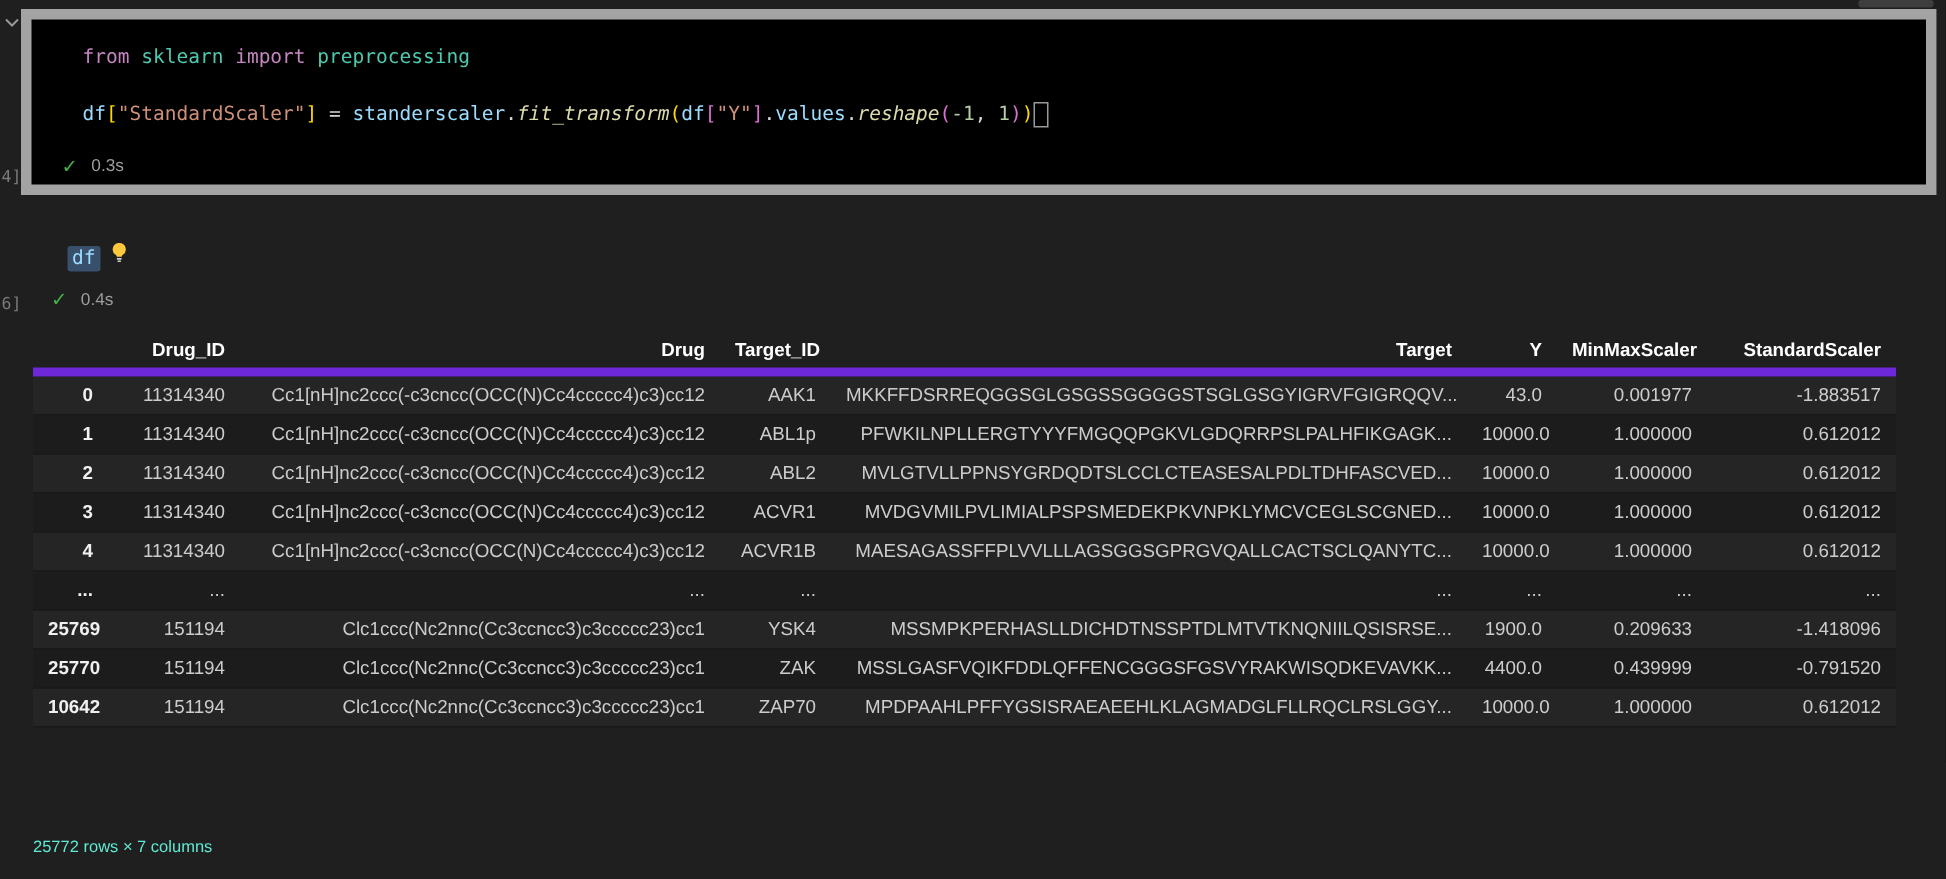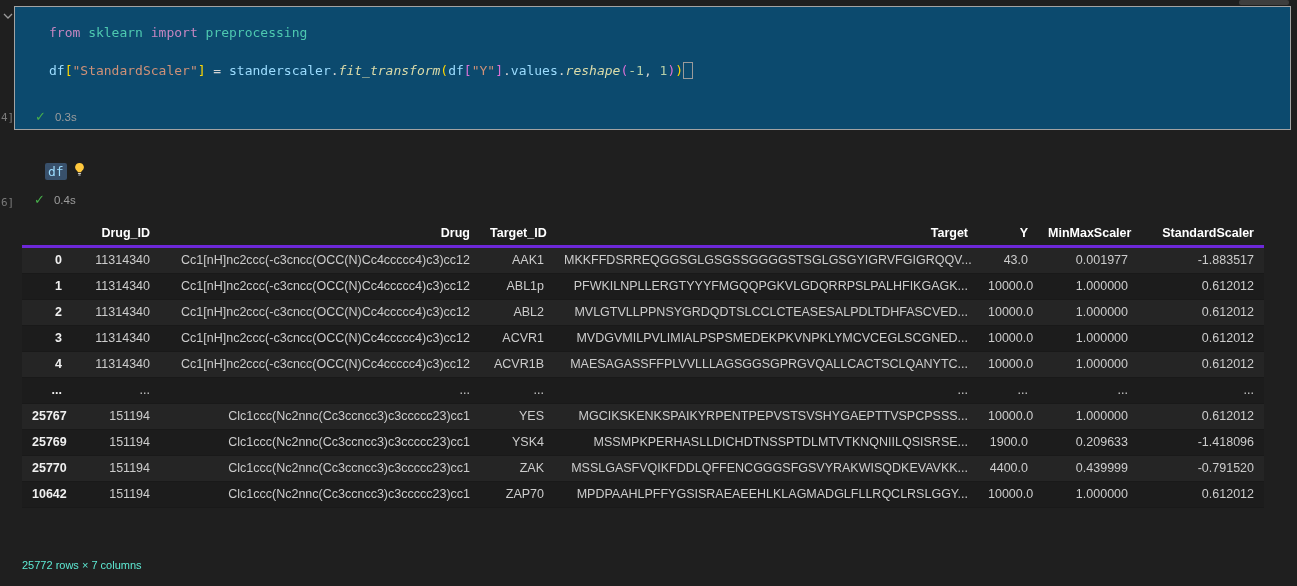--- a/index.html
+++ b/index.html
@@ -7,21 +7,21 @@
   .notebook {
     position:relative; width:1297px; height:586px;
     background:#1f1f1f; overflow:hidden;
     font-family:"Liberation Sans", sans-serif;
   }
   
   .cell {
     position:absolute; left:14px; width:1277px;
   }
   .cell.focused {
-    border:1px solid #a3a3a3; background:#0c4a6e;
+    border:7px solid #a3a3a3; background:#000000;
   }
   .cell-1 { top:6px; height:124px; }
   .cell-2 { top:150px; height:62px; }
   .code-area { padding:16px 0 0 34px; }
   .code-line {
     height:19px; white-space:pre;
     font:13px/19px "DejaVu Sans Mono", monospace; color:#d4d4d4;
   }
   .cell-2 .code-area { padding-top:12px; }
   
@@ -67,21 +67,21 @@
     border-collapse:collapse; table-layout:fixed; width:1242px;
     font-family:"Liberation Sans", sans-serif; font-size:12.5px;
     color:#cccccc;
   }
   table.df th, table.df td {
     text-align:right; padding:5px 10px 6px;
     overflow:hidden; white-space:nowrap; text-overflow:clip;
   }
   table.df thead th {
     color:#ffffff; font-weight:bold; padding:4px 10px 5px;
-    border-bottom:3px solid #6d28d9;
+    border-bottom:6px solid #6d28d9;
   }
   table.df tbody th { color:#f0f0f0; font-weight:bold; }
   table.df tbody tr { border-bottom:1px solid #191919; }
   table.df tbody tr:nth-child(odd)  { background:#252525; }
   table.df tbody tr:nth-child(even) { background:#1c1c1c; }
   .c0{width:50px} .c1{width:88px} .c2{width:320px} .c3{width:74px}
   .c4{width:424px} .c5{width:60px} .c6{width:100px} .c7{width:126px}
   .df-footer {
     position:absolute; left:22px; top:559px;
     font-size:11px; color:#5eead4;
@@ -198,30 +198,20 @@
             <th class="c0">...</th>
             <td class="c1">...</td>
             <td class="c2">...</td>
             <td class="c3">...</td>
             <td class="c4">...</td>
             <td class="c5">...</td>
             <td class="c6">...</td>
             <td class="c7">...</td>
           </tr>
           <tr>
-            <th class="c0">25767</th>
-            <td class="c1">151194</td>
-            <td class="c2">Clc1ccc(Nc2nnc(Cc3ccncc3)c3ccccc23)cc1</td>
-            <td class="c3">YES</td>
-            <td class="c4">MGCIKSKENKSPAIKYRPENTPEPVSTSVSHYGAEPTTVSPCPSSS...</td>
-            <td class="c5">10000.0</td>
-            <td class="c6">1.000000</td>
-            <td class="c7">0.612012</td>
-          </tr>
-          <tr>
             <th class="c0">25769</th>
             <td class="c1">151194</td>
             <td class="c2">Clc1ccc(Nc2nnc(Cc3ccncc3)c3ccccc23)cc1</td>
             <td class="c3">YSK4</td>
             <td class="c4">MSSMPKPERHASLLDICHDTNSSPTDLMTVTKNQNIILQSISRSE...</td>
             <td class="c5">1900.0</td>
             <td class="c6">0.209633</td>
             <td class="c7">-1.418096</td>
           </tr>
           <tr>

